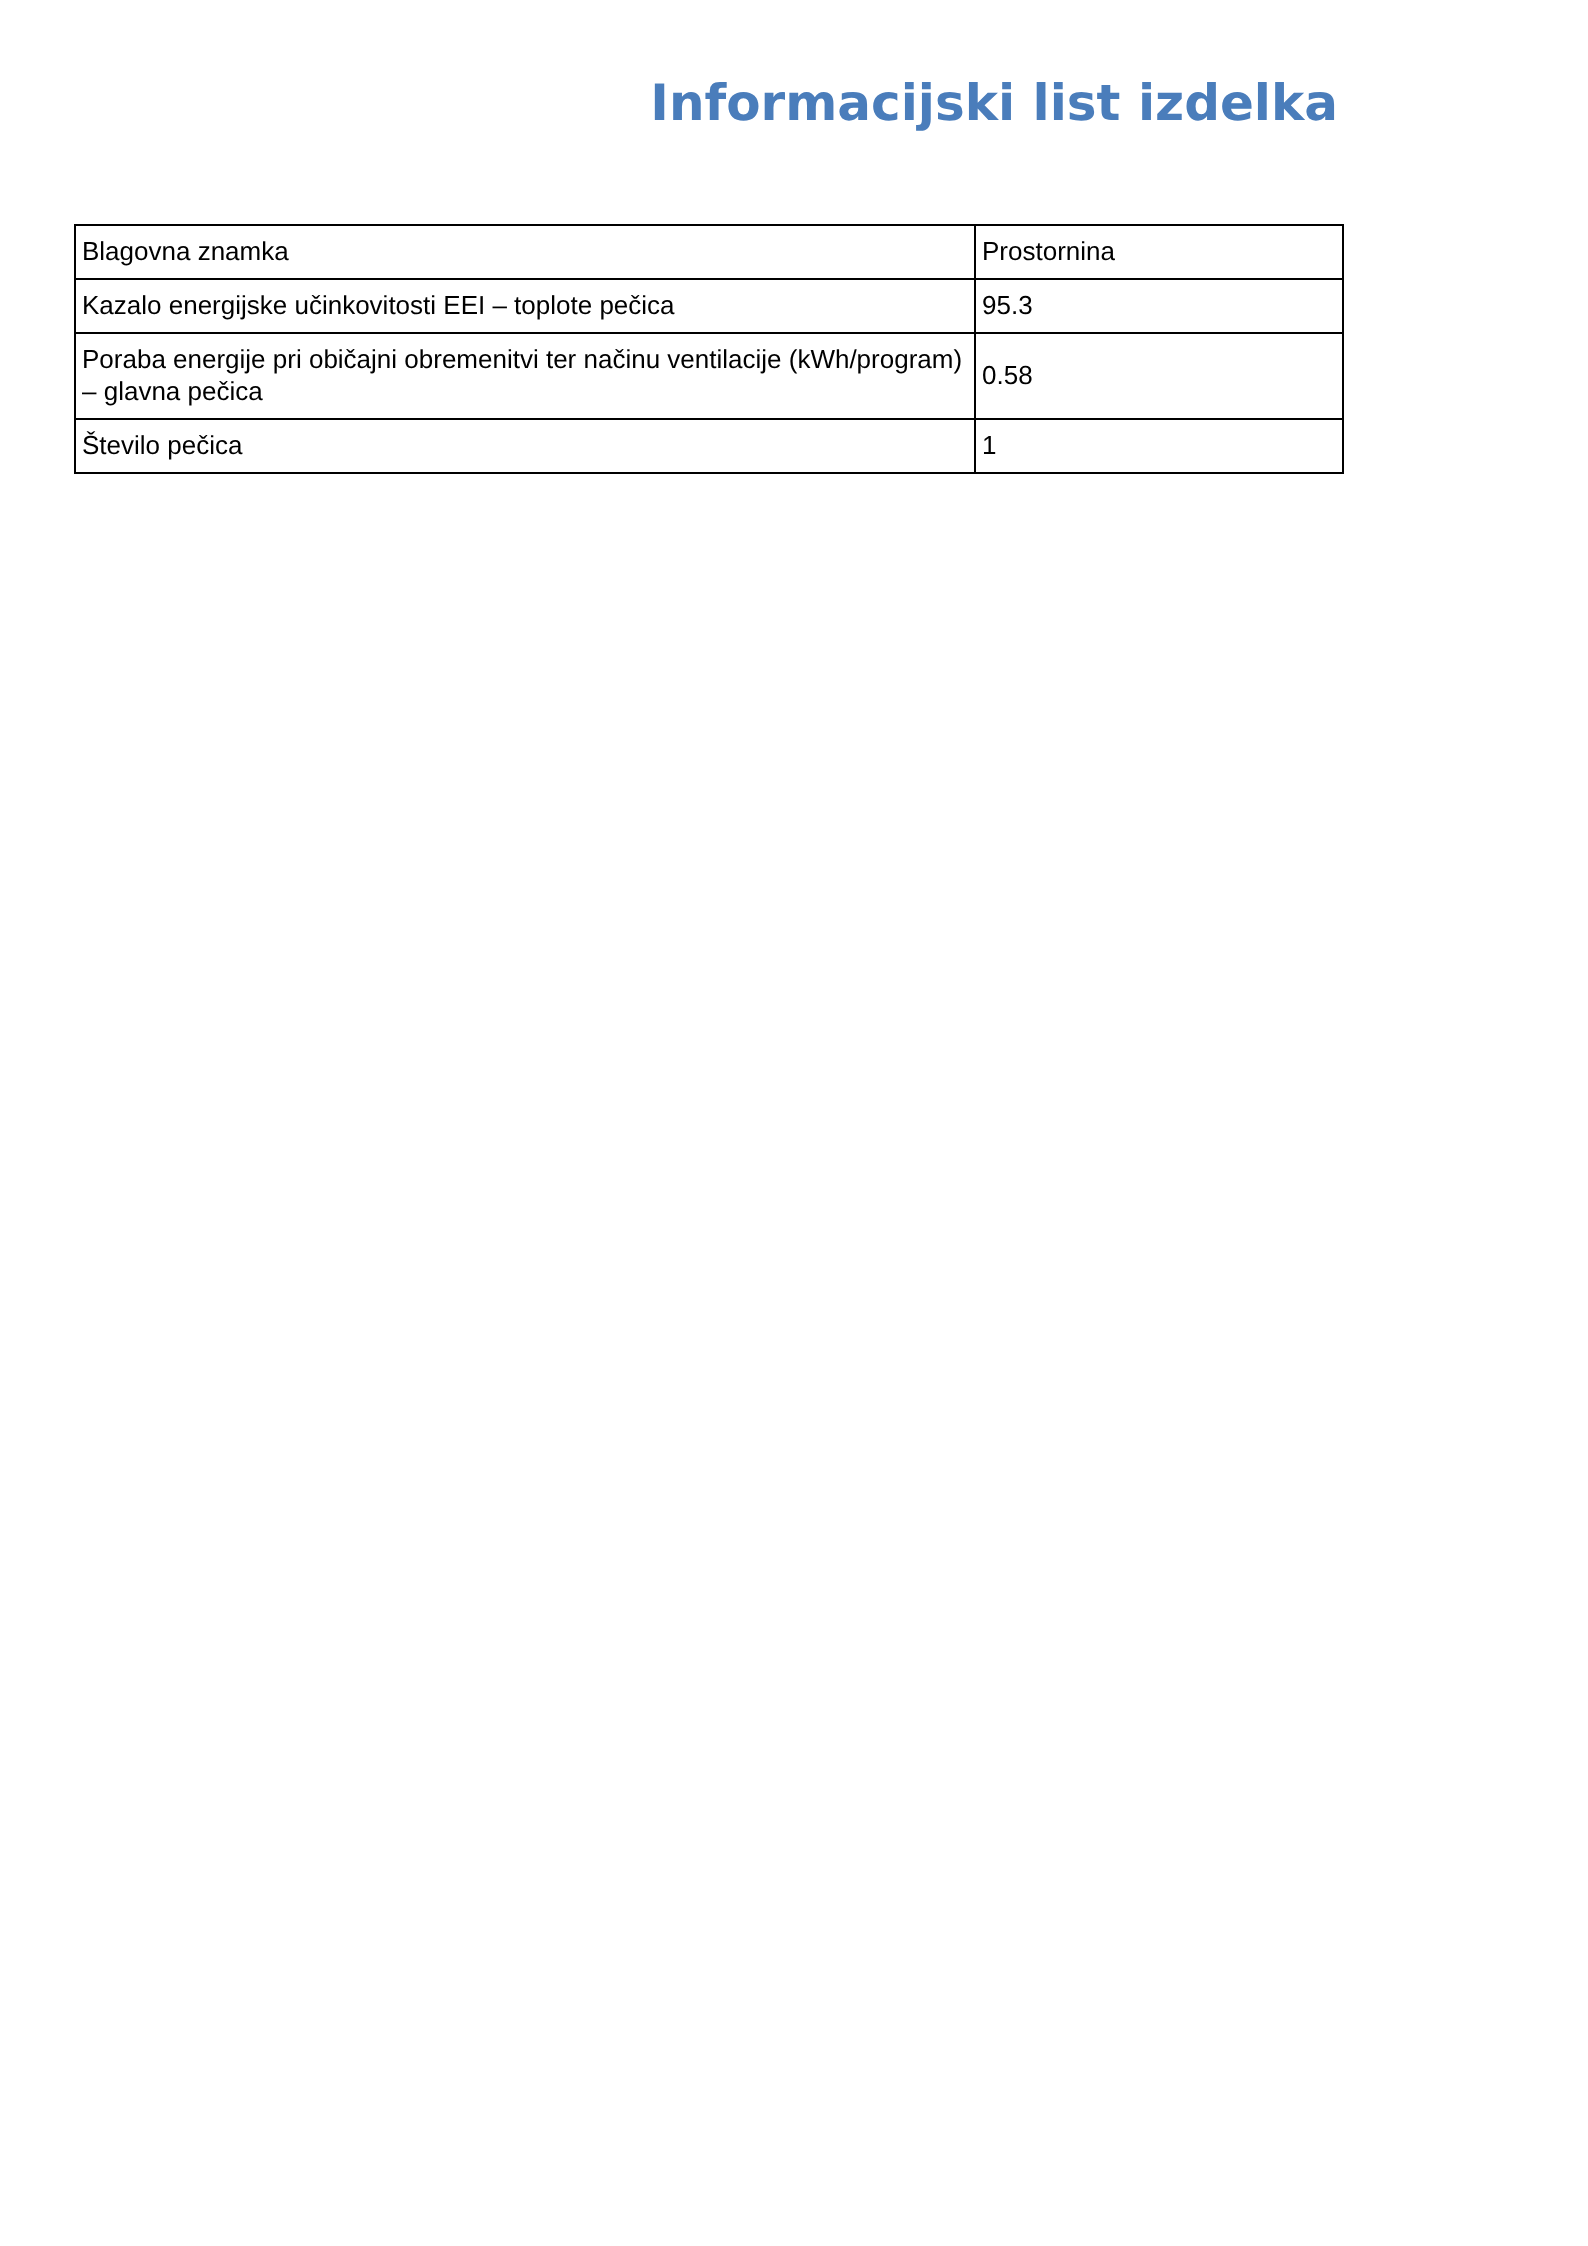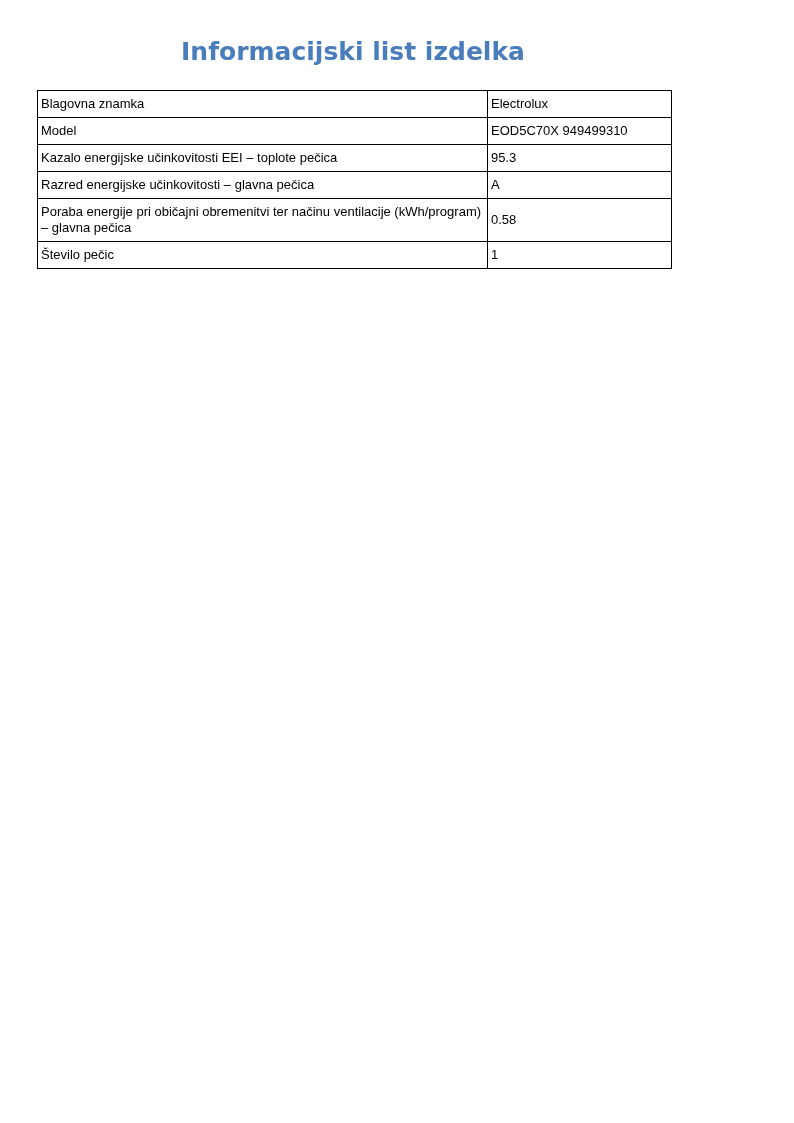--- a/index.html
+++ b/index.html
@@ -14,29 +14,29 @@
     font-family: "Liberation Sans", sans-serif;
     color: #000000;
   }
   .doc {
     margin-left: 37px;
     width: 632px;
   }
   .page-title {
     margin: 38px 0 0 0;
     padding: 0;
-    text-align: center;
+    text-align: right;
     font-family: "DejaVu Sans", sans-serif;
     font-weight: bold;
     font-size: 25px;
     line-height: 1.15;
     color: #4a7dbb;
   }
   table.info-table {
-    margin-top: 23px;
+    margin-top: 45px;
     width: 632px;
     border-collapse: collapse;
     table-layout: fixed;
   }
   table.info-table td {
     border: 1px solid #000000;
     font-family: "Liberation Sans", sans-serif;
     font-size: 13px;
     line-height: 16px;
     color: #000000;
@@ -51,38 +51,30 @@
 <body>
 
 <div class="doc">
 
   <h1 class="page-title">Informacijski list izdelka</h1>
 
   <table class="info-table">
     <tbody>
       <tr>
         <td class="attr-label">Blagovna znamka</td>
-        <td class="attr-value">Electrolux</td>
-      </tr>
-      <tr>
-        <td class="attr-label">Model</td>
-        <td class="attr-value">EOD5C70X 949499310</td>
+        <td class="attr-value">Prostornina</td>
       </tr>
       <tr>
         <td class="attr-label">Kazalo energijske učinkovitosti EEI – toplote pečica</td>
         <td class="attr-value">95.3</td>
       </tr>
       <tr>
-        <td class="attr-label">Razred energijske učinkovitosti – glavna pečica</td>
-        <td class="attr-value">A</td>
-      </tr>
-      <tr>
         <td class="attr-label">Poraba energije pri običajni obremenitvi ter načinu ventilacije (kWh/program) – glavna pečica</td>
         <td class="attr-value">0.58</td>
       </tr>
       <tr>
-        <td class="attr-label">Število pečic</td>
+        <td class="attr-label">Število pečica</td>
         <td class="attr-value">1</td>
       </tr>
     </tbody>
   </table>
 
 </div>
 
 </body></html>

